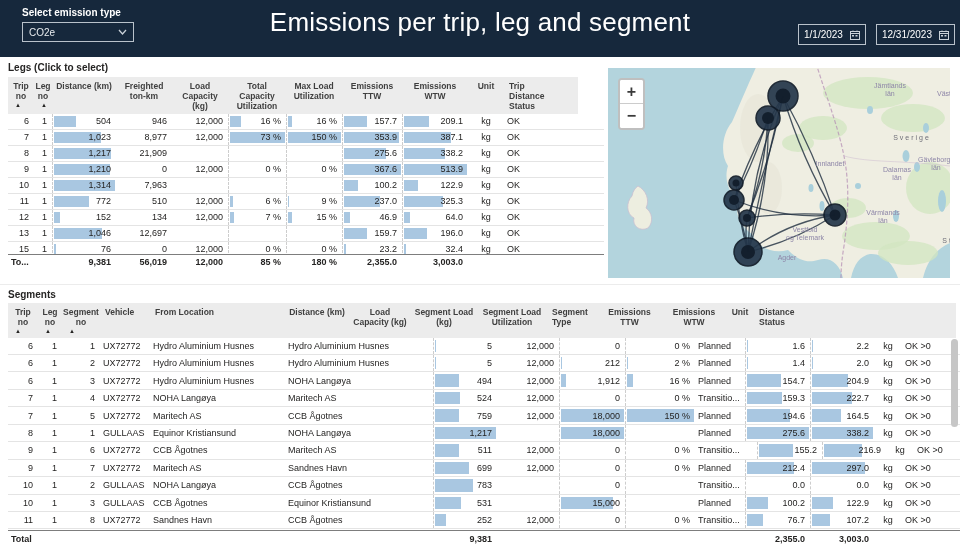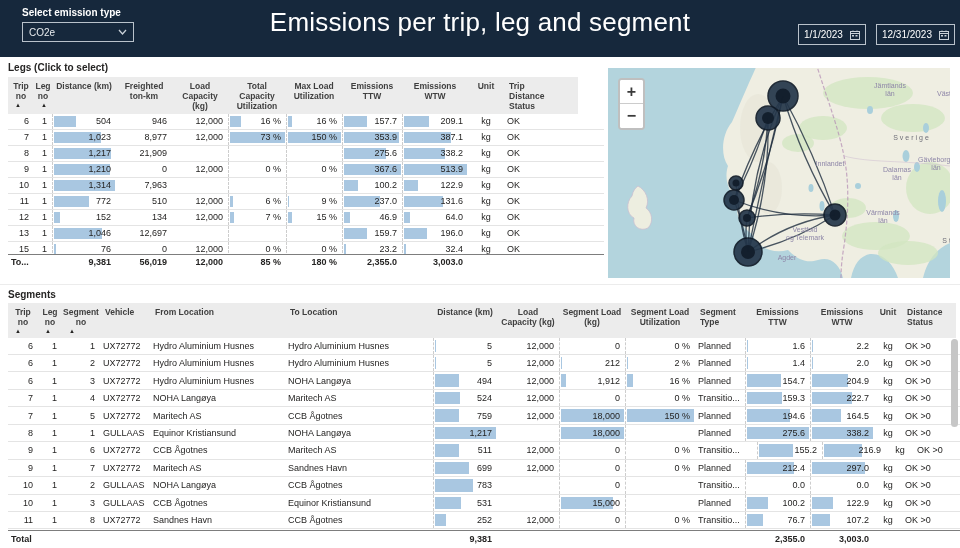--- a/index.html
+++ b/index.html
@@ -376,21 +376,21 @@
           <div class="cell num sep" style="width: 56px;">
             <div class="bar" style="width: calc(6% - 2px);"></div>
             <span class="v">9 %</span>
           </div>
           <div class="cell num sep" style="width: 60px;">
             <div class="bar" style="width: calc(64% - 2px);"></div>
             <span class="v">237.0</span>
           </div>
           <div class="cell num sep" style="width: 66px;">
             <div class="bar" style="width: calc(63% - 2px);"></div>
-            <span class="v">131.6</span>
+            <span class="v">325.3</span>
           </div>
           <div class="cell ctr" style="width: 36px;">
             <span class="v">kg</span>
           </div>
           <div class="cell lft" style="width: 56px;">
             <span class="v">OK</span>
           </div>
         </div>
         <div class="trow" style="height: 16px;">
           <div class="cell num" style="width: 26px;">
@@ -646,23 +646,20 @@
           <span class="hlab">Segment
 no</span>
           <span class="sort">▲</span>
         </div>
         <div class="hcell h-lft" style="width: 50px;">
           <span class="hlab">Vehicle</span>
         </div>
         <div class="hcell h-lft" style="width: 135px;">
           <span class="hlab">From Location</span>
         </div>
-        <div class="hcell h-lft" style="width: 148px;">
-          <span class="hlab">To Location</span>
-        </div>
         <div class="hcell" style="width: 64px;">
           <span class="hlab">Distance (km)</span>
         </div>
         <div class="hcell" style="width: 62px;">
           <span class="hlab">Load
 Capacity (kg)</span>
         </div>
         <div class="hcell" style="width: 66px;">
           <span class="hlab">Segment Load
 (kg)</span>

